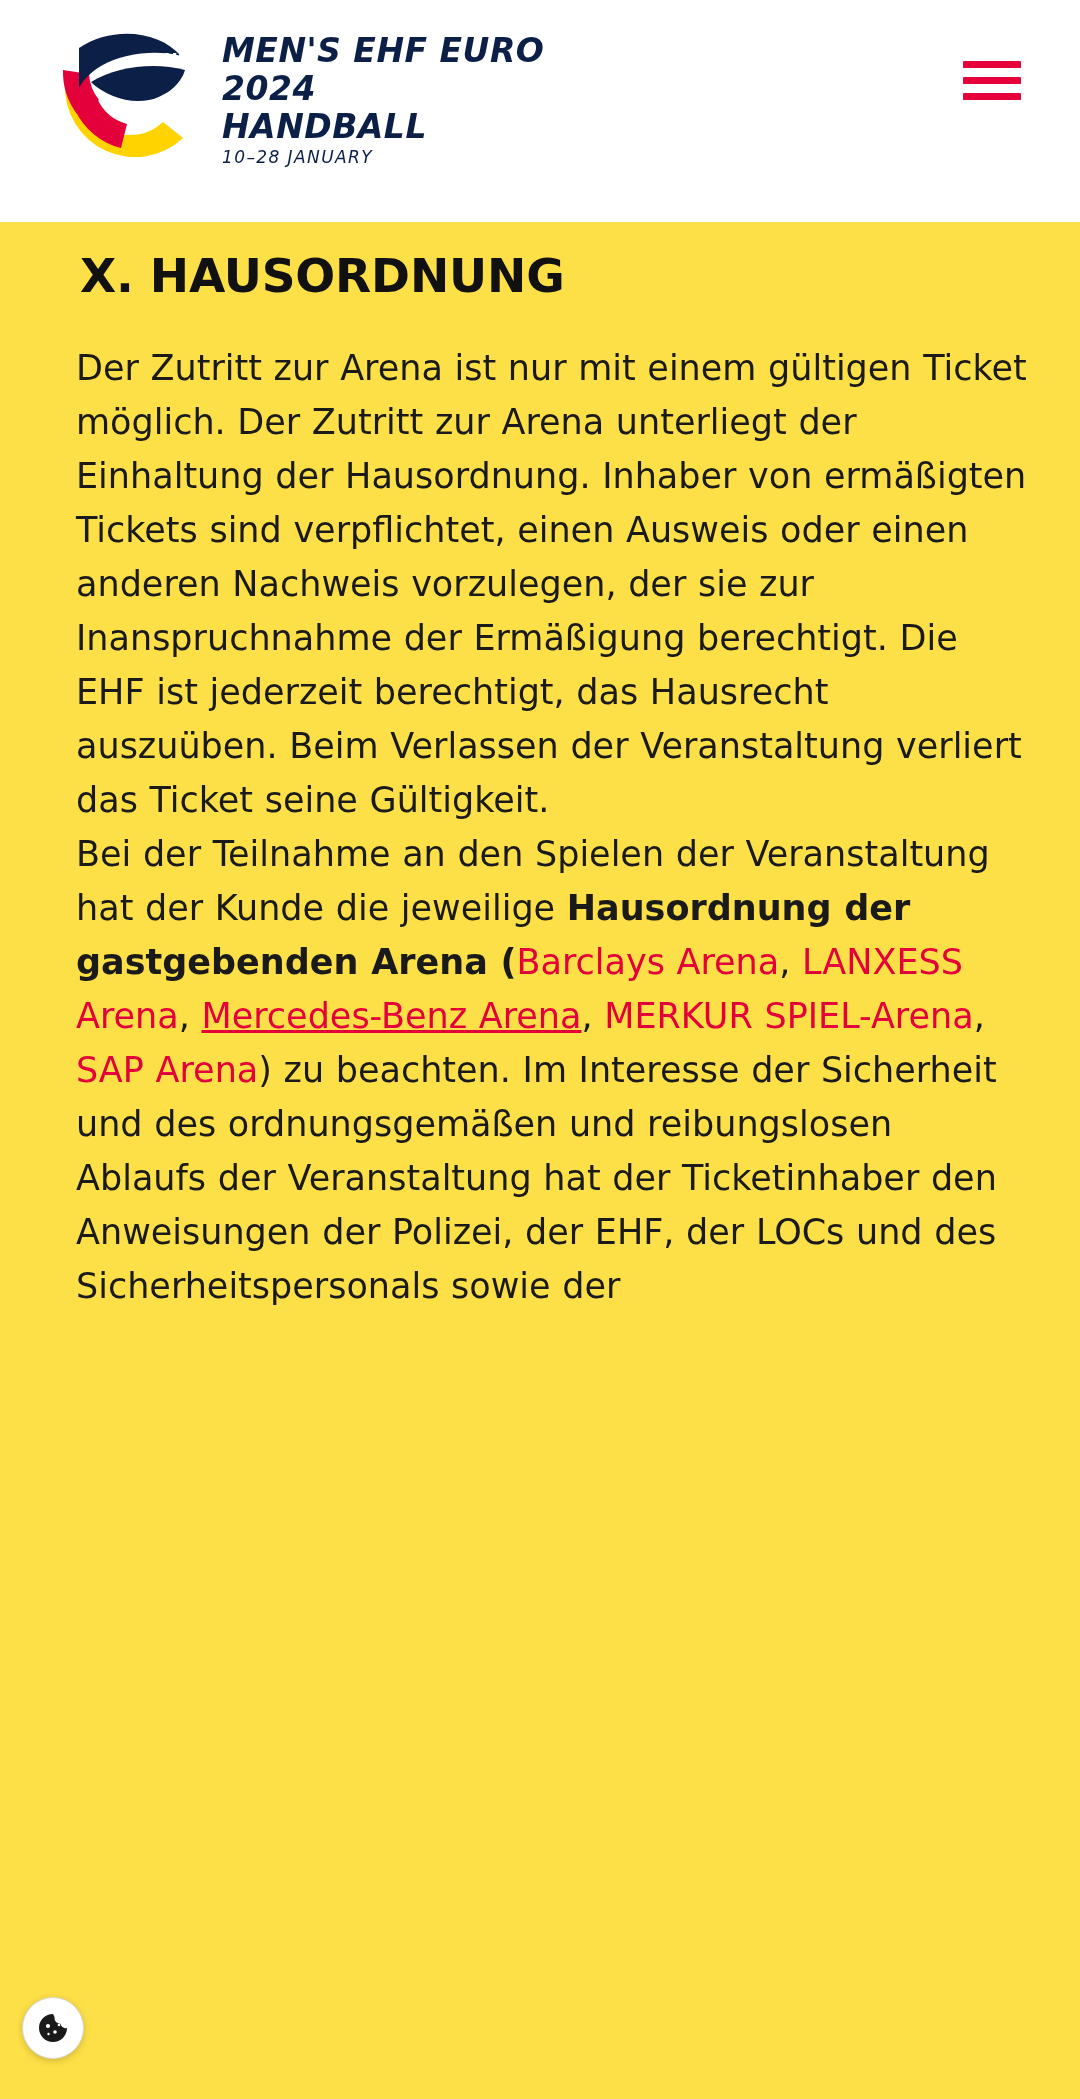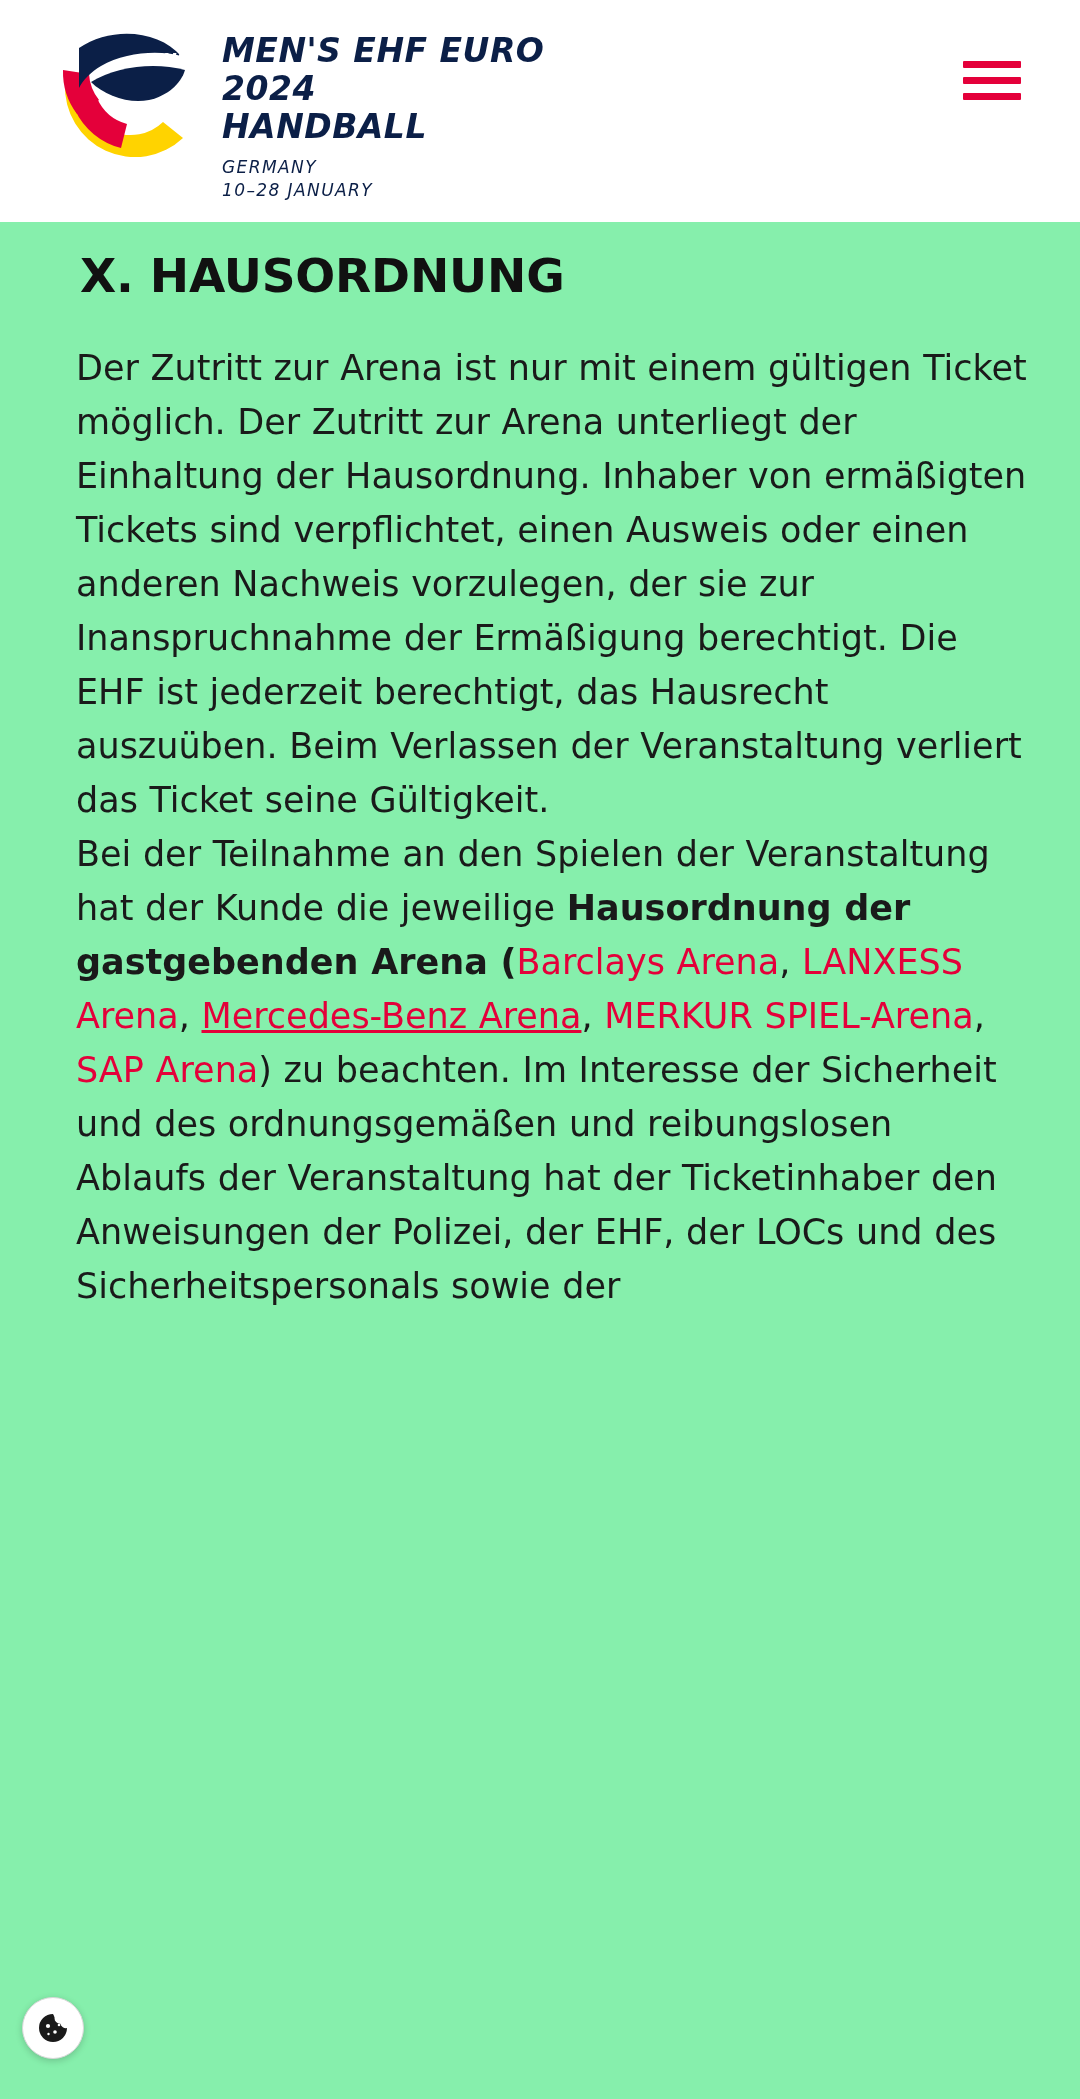--- a/index.html
+++ b/index.html
@@ -10,21 +10,21 @@
     width: 1080px;
     height: 2099px;
     overflow: hidden;
     font-family: "Liberation Sans", sans-serif;
   }
 
   .page {
     position: relative;
     width: 1080px;
     height: 2099px;
-    background: #86efac;
+    background: #fde047;
   }
 
   
   .header {
     position: relative;
     height: 222px;
     width: 100%;
     background: #ffffff;
     display: flex;
     align-items: flex-start;
@@ -161,21 +161,20 @@
 
         <path d="M24 26 C56 4 104 8 126 34 C104 28 70 30 46 44 C36 50 28 58 24 66 Z" fill="#0b1f47"></path>
         <path d="M36 60 C62 44 100 40 130 48 C126 62 112 74 94 78 C74 82 50 74 36 60 Z" fill="#0b1f47"></path>
         <text x="96" y="44" font-family="DejaVu Sans, sans-serif" font-size="17" font-weight="bold" font-style="italic" fill="#ffffff">EHF</text>
       </svg>
     </div>
 
     <div class="title-block">
       <div class="title-line1">MEN'S EHF EURO 2024</div>
       <div class="title-line2">HANDBALL</div>
-      <div class="subtitle-line first">GERMANY</div>
       <div class="subtitle-line">10–28 JANUARY</div>
     </div>
 
     <button class="menu-button" aria-label="menu">
       <span></span>
       <span></span>
       <span></span>
     </button>
   </div>
 

